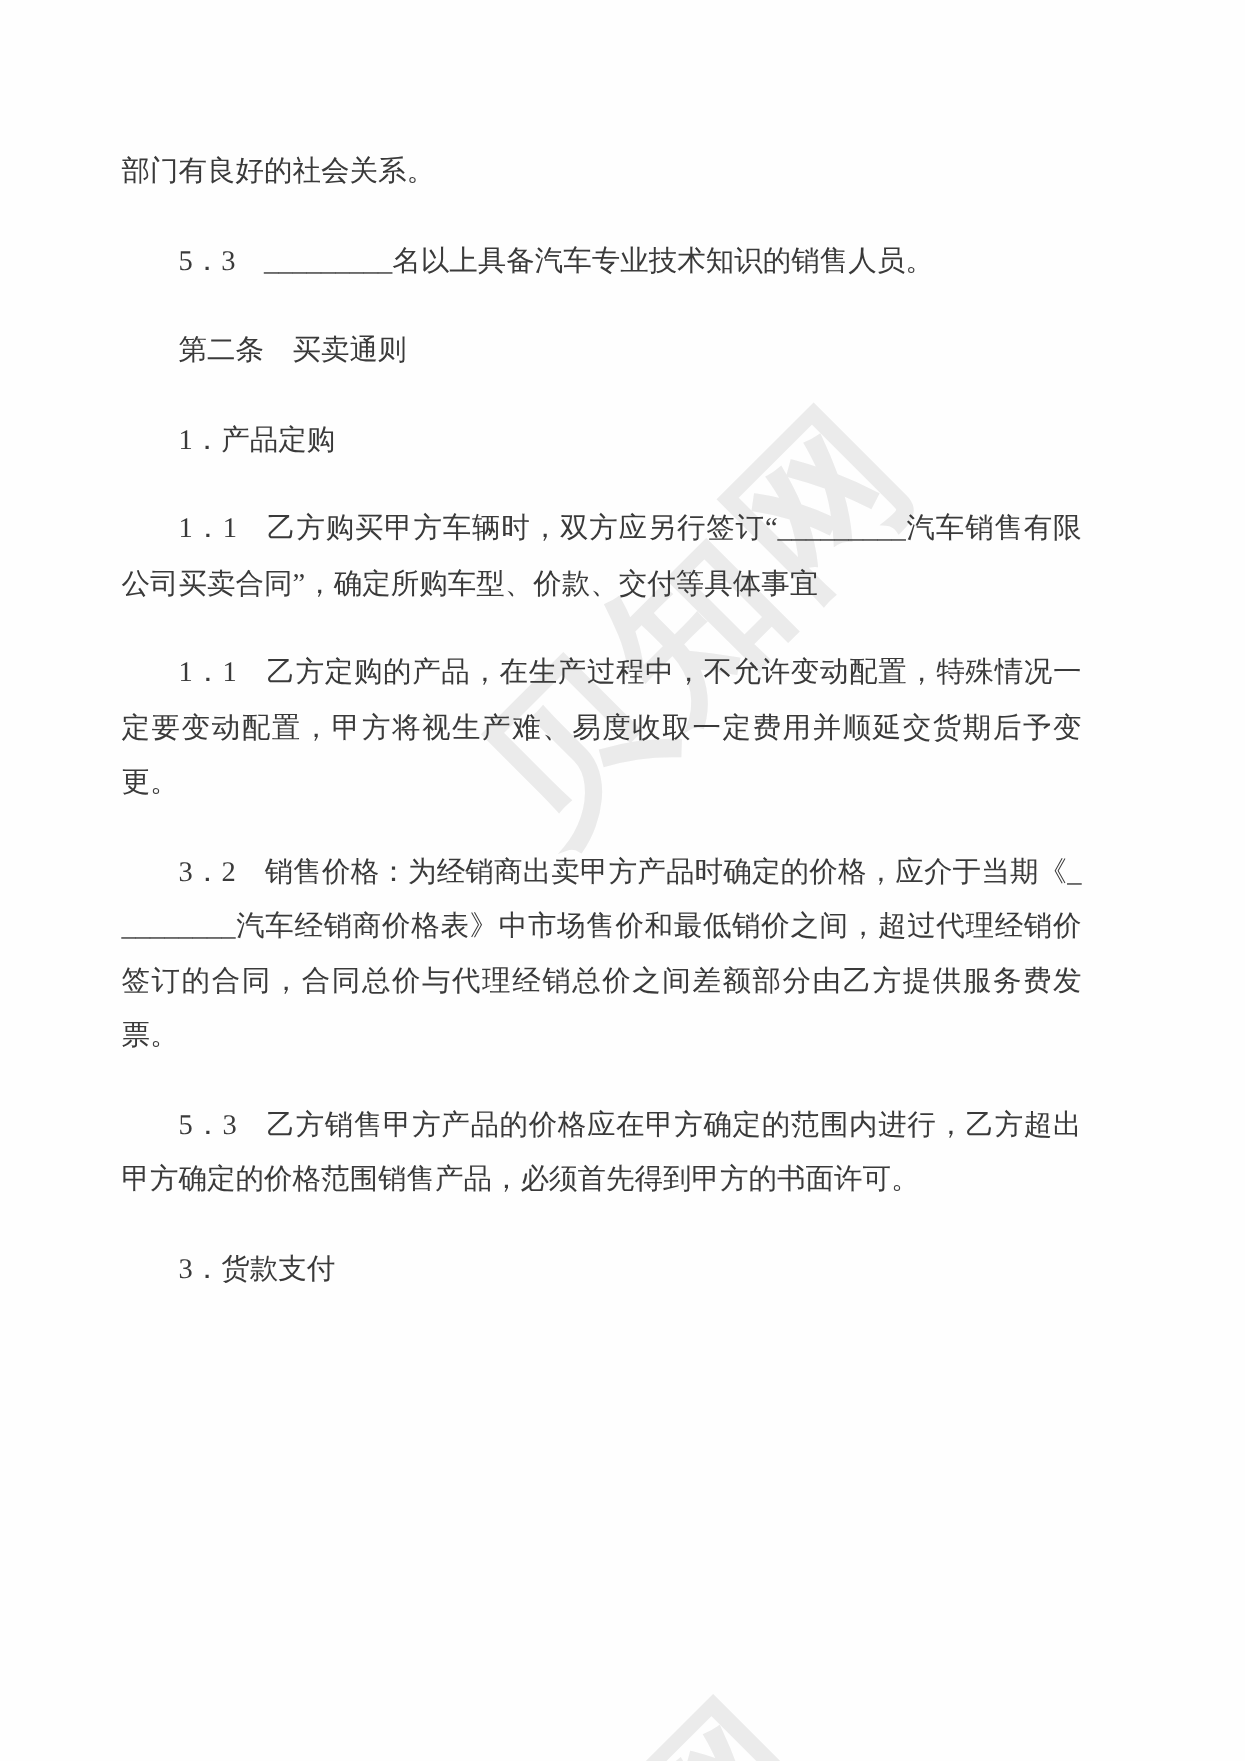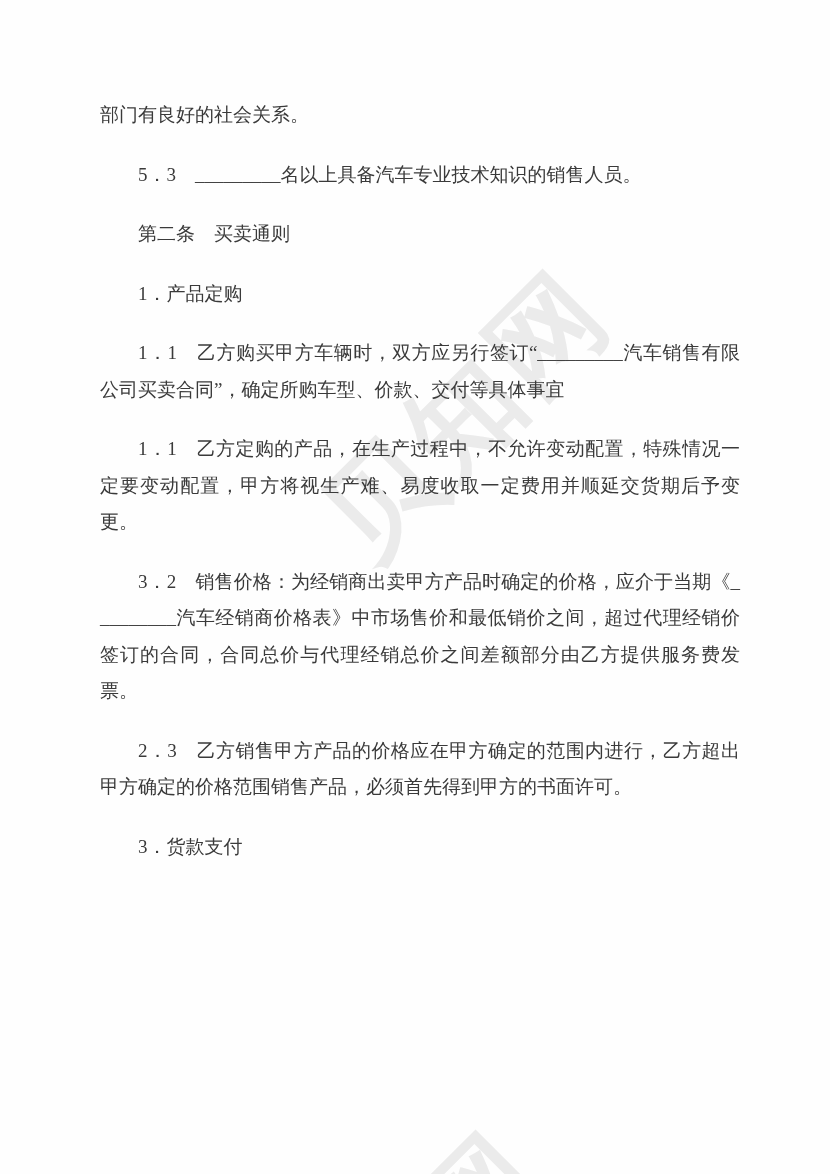--- a/index.html
+++ b/index.html
@@ -14,21 +14,21 @@
   }
   .page {
     position: relative;
     width: 830px;
     height: 1174px;
     overflow: hidden;
     background: #fefefe;
   }
   .content {
     position: absolute;
-    left: 100px;
+    left: 81px;
     top: 97px;
     width: 640px;
     color: #3a3a3a;
     font-size: 19px;
     line-height: 36.5px;
     text-align: justify;
     z-index: 1;
   }
   .content p {
     margin: 0 0 23px 0;
@@ -70,16 +70,16 @@
   <div class="watermark wm-center" style="color: rgb(235, 235, 235);">贝知网</div>
   <div class="watermark wm-bottom" style="color: rgb(235, 235, 235);">贝知网</div>
   <div class="content" style="color: rgb(58, 58, 58);">
       <p class="no-indent">部门有良好的社会关系。</p>
       <p>5．3　_________名以上具备汽车专业技术知识的销售人员。</p>
       <p>第二条　买卖通则</p>
       <p>1．产品定购</p>
       <p>1．1　乙方购买甲方车辆时，双方应另行签订“_________汽车销售有限公司买卖合同”，确定所购车型、价款、交付等具体事宜</p>
       <p>1．1　乙方定购的产品，在生产过程中，不允许变动配置，特殊情况一定要变动配置，甲方将视生产难、易度收取一定费用并顺延交货期后予变更。</p>
       <p>3．2　销售价格：为经销商出卖甲方产品时确定的价格，应介于当期《_________汽车经销商价格表》中市场售价和最低销价之间，超过代理经销价签订的合同，合同总价与代理经销总价之间差额部分由乙方提供服务费发票。</p>
-      <p>2．3　乙方销售甲方产品的价格应在甲方确定的范围内进行，乙方超出甲方确定的价格范围销售产品，必须首先得到甲方的书面许可。</p>
+      <p>5．3　乙方销售甲方产品的价格应在甲方确定的范围内进行，乙方超出甲方确定的价格范围销售产品，必须首先得到甲方的书面许可。</p>
       <p>3．货款支付</p>
     </div>
 </div>
 
 </body></html>

